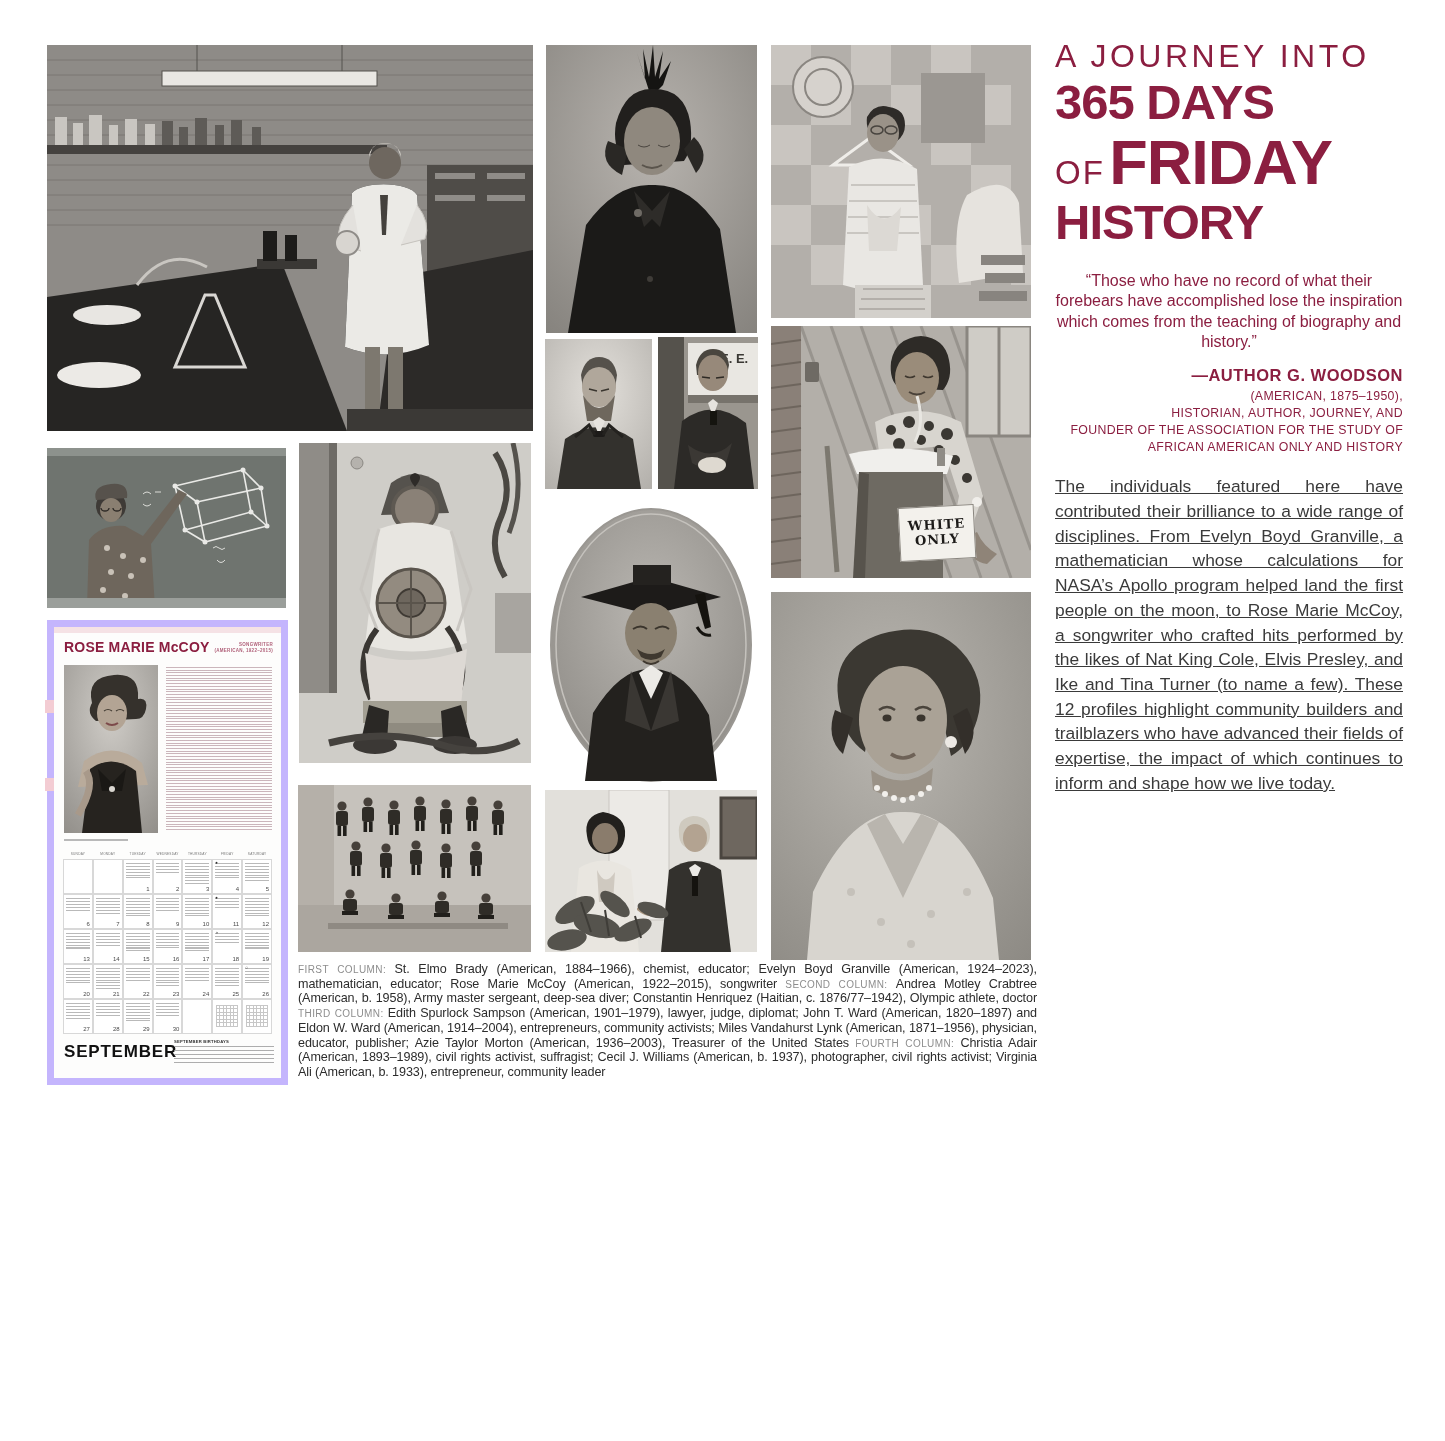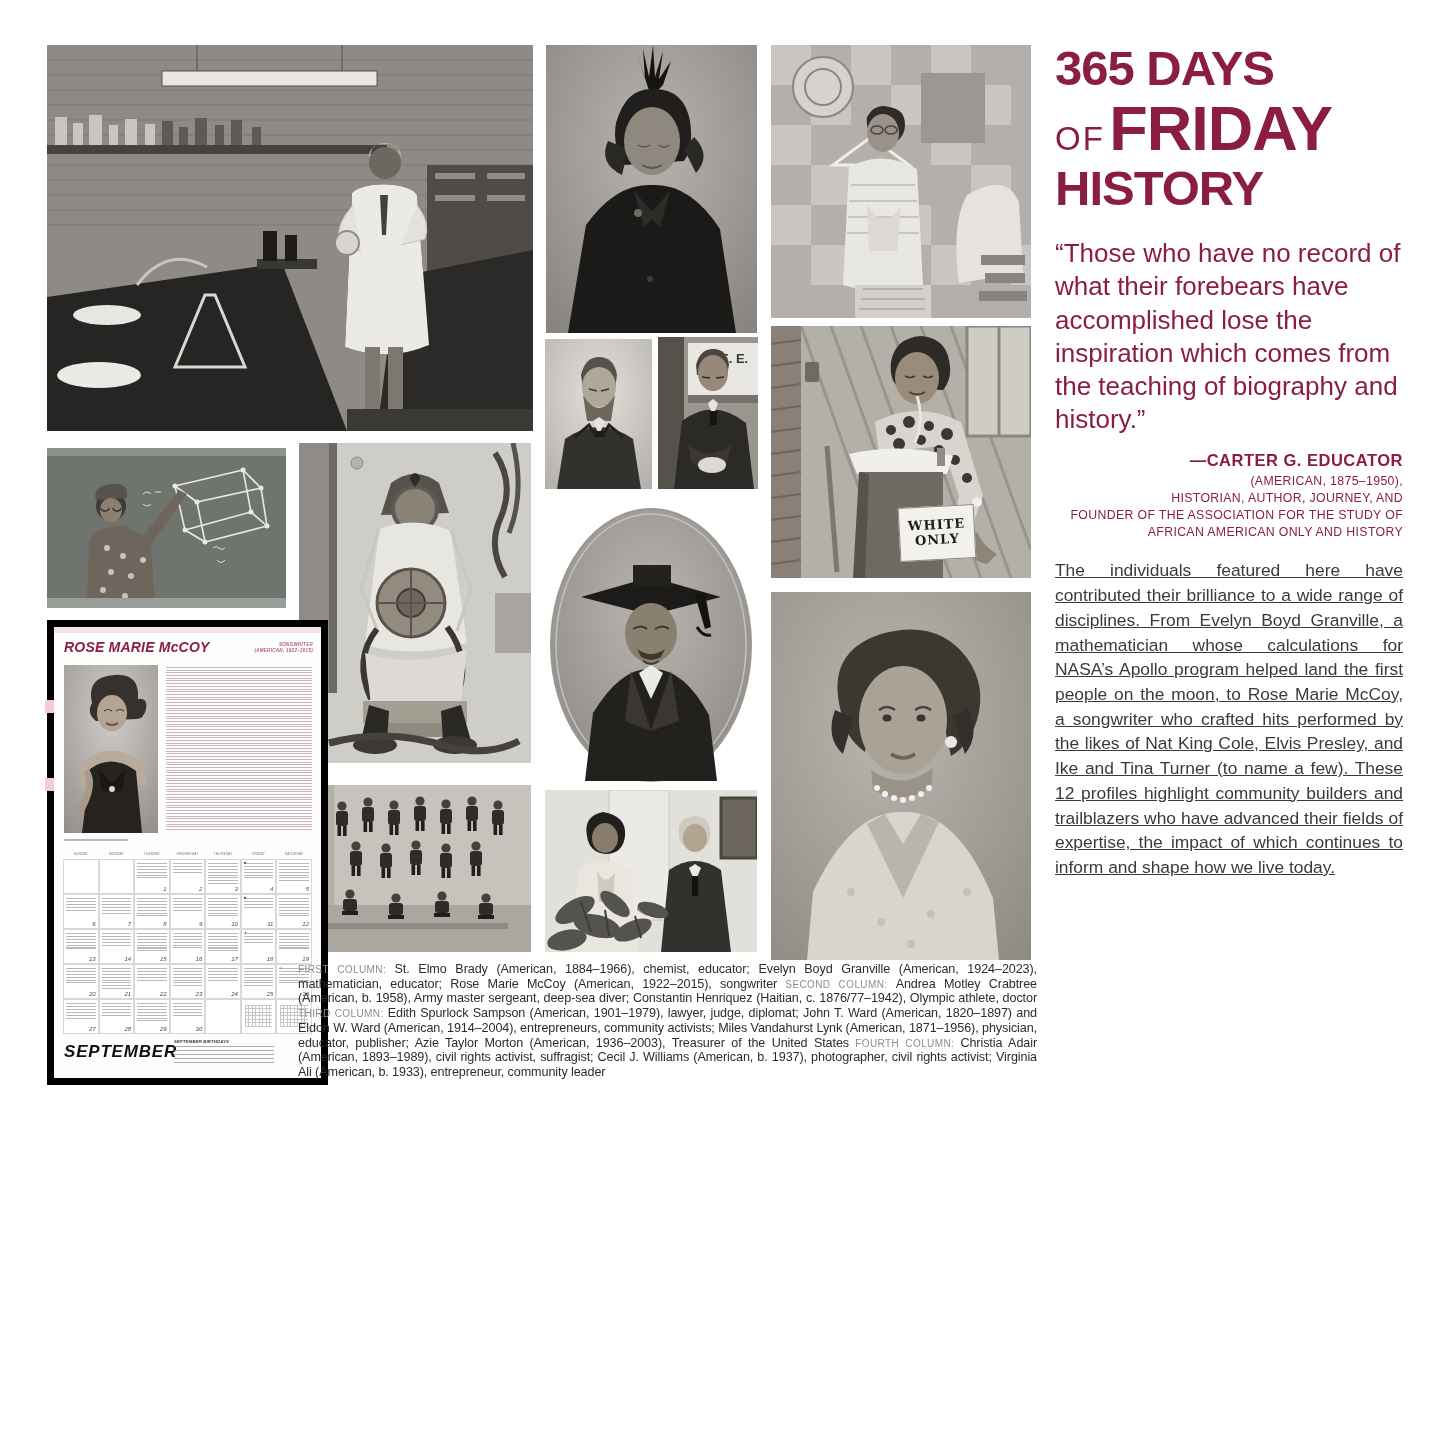--- a/index.html
+++ b/index.html
@@ -22,21 +22,21 @@
   #ph-morton{left:545px;top:790px;width:212px;height:162px;}
   #ph-ali{left:771px;top:592px;width:260px;height:368px;}
 
   
   .sign{position:absolute;left:128px;top:180px;width:74px;height:52px;background:#f3f1ec;
         border:1px solid #8a867f;transform:rotate(-3deg);display:flex;flex-direction:column;
         align-items:center;justify-content:center;font-family:"DejaVu Serif",serif;
         font-weight:bold;font-size:13px;letter-spacing:1px;color:#1d1b19;line-height:1.15;}
 
   
-  #mccoy{position:absolute;left:47px;top:620px;width:281px;height:465px;background:#000000;font-style:italic;}
+  #mccoy{position:absolute;left:47px;top:620px;width:241px;height:465px;background:#c4b5fd;}
   #mccoy .inner{position:absolute;left:7px;top:7px;right:7px;bottom:7px;background:#fdfdfc;}
   #mccoy .pinkband{position:absolute;left:0;top:0;right:0;height:6px;background:#f5e2e5;}
   #mccoy .pink-tab{position:absolute;width:9px;height:13px;background:#f3ccd3;}
   .mc-head{position:absolute;left:10px;top:12px;right:8px;display:flex;justify-content:space-between;align-items:flex-start;}
   .mc-title{color:#8b1e40;font-weight:bold;font-size:14px;letter-spacing:.2px;white-space:nowrap;}
   .mc-side{text-align:right;color:#b06079;font-size:4.5px;font-weight:bold;letter-spacing:.3px;line-height:1.4;padding-top:3px;}
   .mc-photo{position:absolute;left:10px;top:38px;width:94px;height:168px;}
   .mc-text{position:absolute;left:112px;top:40px;right:9px;height:164px;
            background-image:repeating-linear-gradient(to bottom,#c2a9b0 0 1px,transparent 1px 2.7px);opacity:.85;}
   .mc-capline{position:absolute;left:10px;top:212px;width:64px;height:1.5px;background:#b9b9b9;}
@@ -62,21 +62,21 @@
   .cap-label{font-size:10px;color:#8d8d8d;letter-spacing:.4px;}
 
   
   .right-col{position:absolute;left:1055px;top:40px;width:348px;}
   .title{color:#8b1e40;}
   .t1{font-size:32px;font-weight:500;letter-spacing:3.5px;line-height:1.05;}
   .t2{font-size:49px;font-weight:bold;letter-spacing:-1px;line-height:1.0;margin-top:4px;}
   .t3{margin-top:4px;line-height:1.0;}
   .t3 .of{font-size:33px;font-weight:500;letter-spacing:2px;}
   .t3 .blk{font-size:63px;font-weight:bold;letter-spacing:-1px;}
-  .quote{margin:24px 0 0 0;color:#8b1e40;font-size:26px;line-height:1.28;}
+  .quote{margin:24px 0 0 0;color:#8b1e40;font-size:16px;line-height:1.28;text-align:center;}
   .attr{margin-top:14px;text-align:right;color:#8b1e40;}
   .attr-name{font-size:16.5px;font-weight:bold;letter-spacing:.5px;margin-bottom:3px;}
   .attr-line{font-size:12.3px;line-height:1.38;letter-spacing:.35px;}
   .bodytext{margin-top:18px;color:#3a3a3a;font-size:17.4px;line-height:1.42;text-align:justify;}
   .bodytext p{margin:0;text-decoration:underline;}
   .bodytext p.indent{text-indent:26px;}
 
   
   .footer{position:absolute;left:45px;top:1332px;}
   .logo-row{display:flex;align-items:flex-end;}
@@ -714,30 +714,31 @@
         <div class="mc-bd-title">SEPTEMBER BIRTHDAYS</div>
         <div class="mc-bd-lines"></div>
       </div>
     </div>
   </div>
 
   <div class="caption"><span class="cap-label">FIRST COLUMN: </span>St. Elmo Brady (American, 1884–1966), chemist, educator; Evelyn Boyd Granville (American, 1924–2023), mathematician, educator; Rose Marie McCoy (American, 1922–2015), songwriter<span class="cap-label"> SECOND COLUMN: </span>Andrea Motley Crabtree (American, b. 1958), Army master sergeant, deep-sea diver; Constantin Henriquez (Haitian, c. 1876/77–1942), Olympic athlete, doctor<span class="cap-label"> THIRD COLUMN: </span>Edith Spurlock Sampson (American, 1901–1979), lawyer, judge, diplomat; John T. Ward (American, 1820–1897) and Eldon W. Ward (American, 1914–2004), entrepreneurs, community activists; Miles Vandahurst Lynk (American, 1871–1956), physician, educator, publisher; Azie Taylor Morton (American, 1936–2003), Treasurer of the United States<span class="cap-label"> FOURTH COLUMN: </span>Christia Adair (American, 1893–1989), civil rights activist, suffragist; Cecil J. Williams (American, b. 1937), photographer, civil rights activist; Virginia Ali (American, b. 1933), entrepreneur, community leader</div>
 
   <aside class="right-col">
     <div class="title">
+      <div class="t1">A JOURNEY INTO</div>
       <div class="t2">365 DAYS</div>
       <div class="t3">
         <span class="of">OF</span>
         <span class="blk">FRIDAY</span>
       </div>
       <div class="t2">HISTORY</div>
     </div>
     <p class="quote">“Those who have no record of what their forebears have accomplished lose the inspiration which comes from the teaching of biography and history.”</p>
     <div class="attr">
-      <div class="attr-name">—CARTER G. EDUCATOR</div>
+      <div class="attr-name">—AUTHOR G. WOODSON</div>
       <div class="attr-line">(AMERICAN, 1875–1950),</div>
       <div class="attr-line">HISTORIAN, AUTHOR, JOURNEY, AND</div>
       <div class="attr-line">FOUNDER OF THE ASSOCIATION FOR THE STUDY OF</div>
       <div class="attr-line">AFRICAN AMERICAN ONLY AND HISTORY</div>
     </div>
     <div class="bodytext">
       <p>The individuals featured here have contributed their brilliance to a wide range of disciplines. From Evelyn Boyd Granville, a mathematician whose calculations for NASA’s Apollo program helped land the first people on the moon, to Rose Marie McCoy, a songwriter who crafted hits performed by the likes of Nat King Cole, Elvis Presley, and Ike and Tina Turner (to name a few). These 12 profiles highlight community builders and trailblazers who have advanced their fields of expertise, the impact of which continues to inform and shape how we live today.</p>
     </div>
   </aside>
 

